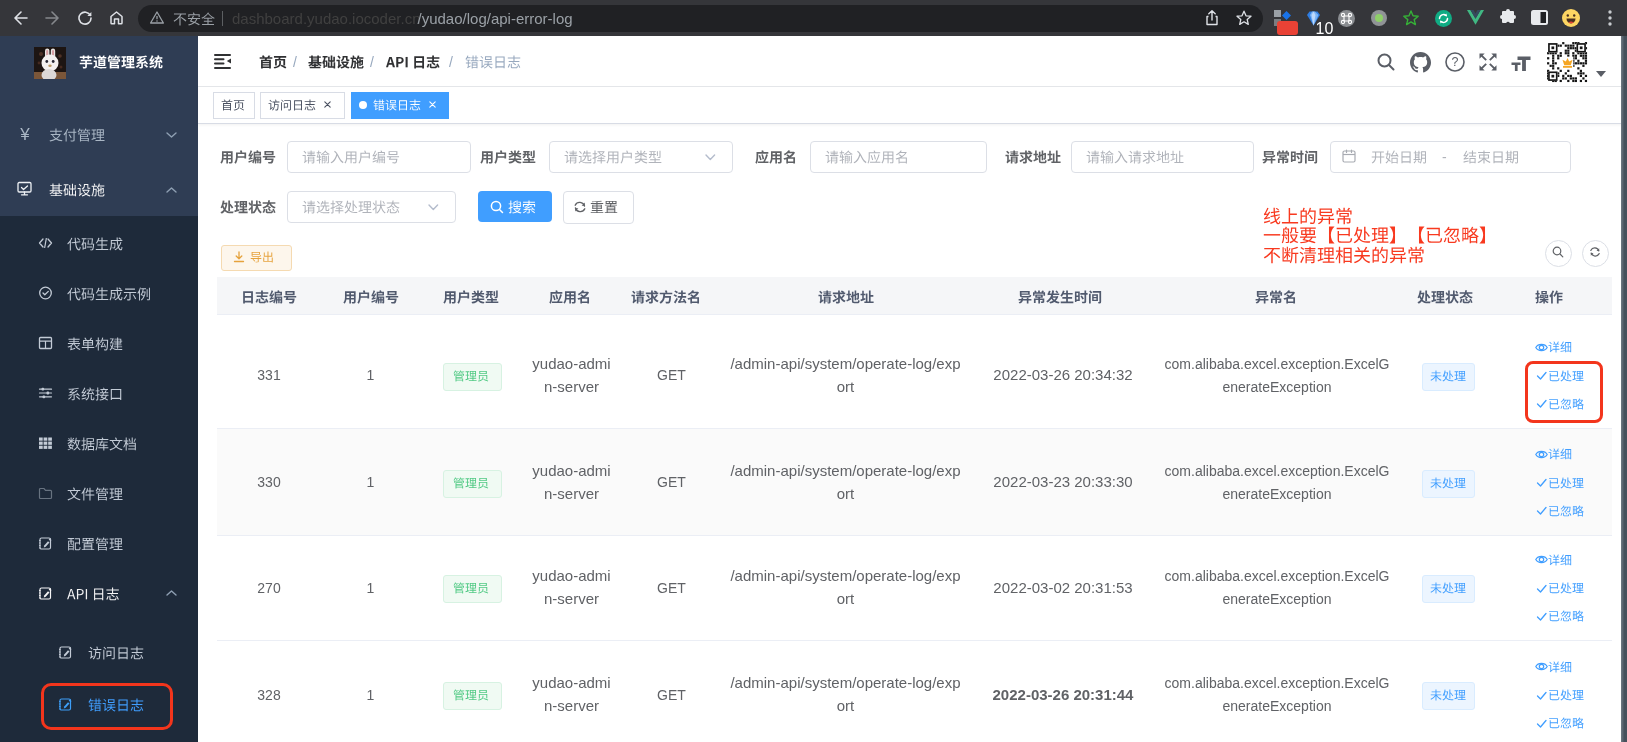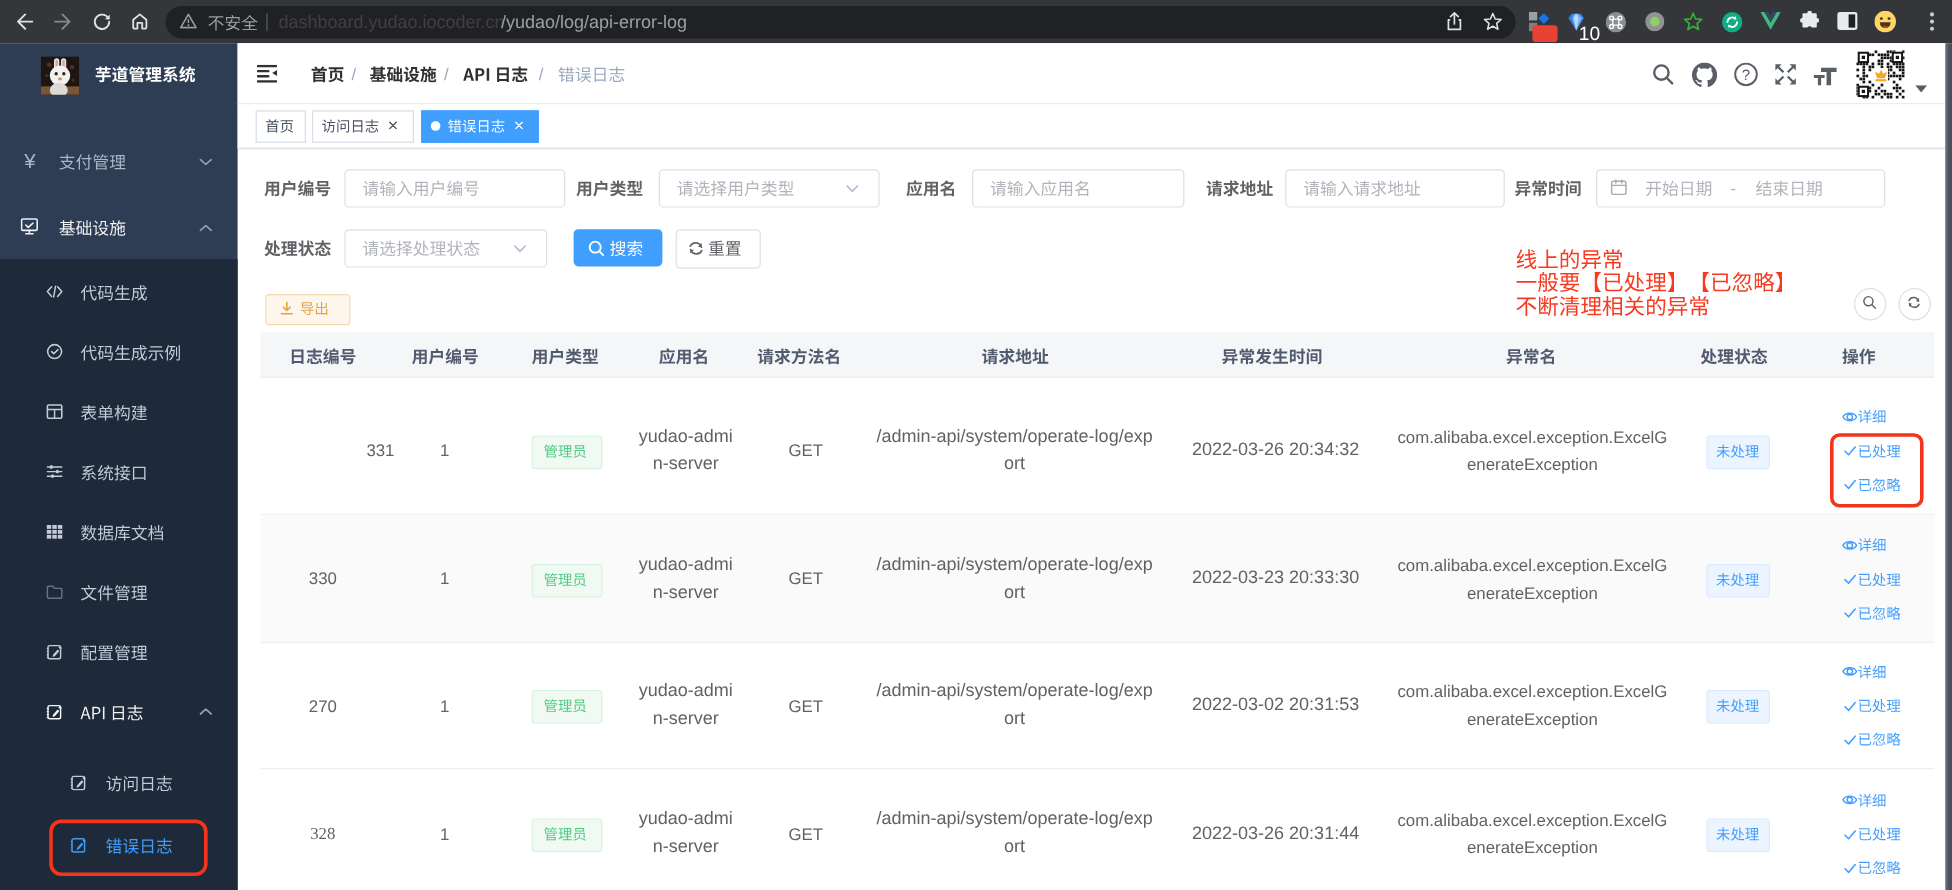--- a/index.html
+++ b/index.html
@@ -968,21 +968,21 @@
       <use href="#b6001" x="3000"></use>
     </g>
   </svg>
 <svg class="a" style="left:1535.0px;top:290.0px;" width="28.0" height="14.0" viewBox="0 0 2000 1000">
     <g transform="translate(0,880) scale(1,-1)" fill="#515a6e">
       <use href="#b64cd"></use>
       <use href="#b4f5c" x="1000"></use>
     </g>
   </svg>
 <div class="a" style="left:217px;top:428px;width:1395px;height:1px;background:#ebeef5;"></div>
-<div class="a" style="left:269px;top:365.0px;font-size:14px;color:#606266;line-height:21px;white-space:nowrap;transform:translateX(-50%);margin-left:48px;">331</div>
+<div class="a" style="left:269px;top:365.0px;font-size:14px;color:#606266;line-height:21px;white-space:nowrap;transform:translateX(-50%);">331</div>
 <div class="a" style="left:370.5px;top:365.0px;font-size:14px;color:#606266;line-height:21px;white-space:nowrap;transform:translateX(-50%);">1</div>
 <div class="a" style="left:442.5px;top:362.5px;width:57px;height:26px;background:#f0faf3;border:1px solid #d7f2e2;border-radius:3px;"></div>
 <svg class="a" style="left:453.0px;top:369.5px;" width="36.0" height="12.0" viewBox="0 0 3000 1000">
     <g transform="translate(0,880) scale(1,-1)" fill="#4fc983">
       <use href="#r7ba1"></use>
       <use href="#r7406" x="1000"></use>
       <use href="#r5458" x="2000"></use>
     </g>
   </svg>
 <div class="a" style="left:571.5px;top:352.8px;font-size:15px;color:#606266;line-height:22px;white-space:nowrap;transform:translateX(-50%);">yudao-admi</div>
@@ -1139,36 +1139,36 @@
 <svg class="a" style="left:1536px;top:610.5px;" width="11" height="11" viewBox="0 0 11 11">
     <path d="M1.5 6l3 3L10 2.5" stroke="#409eff" stroke-width="1.3" fill="none" stroke-linecap="round" stroke-linejoin="round"></path>
   </svg>
 <svg class="a" style="left:1548.0px;top:610.0px;" width="36.0" height="12.0" viewBox="0 0 3000 1000">
     <g transform="translate(0,880) scale(1,-1)" fill="#409eff">
       <use href="#r5df2"></use>
       <use href="#r5ffd" x="1000"></use>
       <use href="#r7565" x="2000"></use>
     </g>
   </svg>
-<div class="a" style="left:269px;top:684.5px;font-size:14px;color:#606266;line-height:21px;white-space:nowrap;transform:translateX(-50%);font-family:Liberation Serif, serif;">328</div>
+<div class="a" style="left:269px;top:684.5px;font-size:14px;color:#606266;line-height:21px;white-space:nowrap;transform:translateX(-50%);">328</div>
 <div class="a" style="left:370.5px;top:684.5px;font-size:14px;color:#606266;line-height:21px;white-space:nowrap;transform:translateX(-50%);">1</div>
 <div class="a" style="left:442.5px;top:682.0px;width:57px;height:26px;background:#f0faf3;border:1px solid #d7f2e2;border-radius:3px;"></div>
 <svg class="a" style="left:453.0px;top:689.0px;" width="36.0" height="12.0" viewBox="0 0 3000 1000">
     <g transform="translate(0,880) scale(1,-1)" fill="#4fc983">
       <use href="#r7ba1"></use>
       <use href="#r7406" x="1000"></use>
       <use href="#r5458" x="2000"></use>
     </g>
   </svg>
 <div class="a" style="left:571.5px;top:672.2px;font-size:15px;color:#606266;line-height:22px;white-space:nowrap;transform:translateX(-50%);">yudao-admi</div>
 <div class="a" style="left:571.5px;top:695.2px;font-size:15px;color:#606266;line-height:22px;white-space:nowrap;transform:translateX(-50%);">n-server</div>
 <div class="a" style="left:671.5px;top:684.5px;font-size:14px;color:#606266;line-height:21px;white-space:nowrap;transform:translateX(-50%);">GET</div>
 <div class="a" style="left:845.5px;top:672.2px;font-size:15px;color:#606266;line-height:22px;white-space:nowrap;transform:translateX(-50%);">/admin-api/system/operate-log/exp</div>
 <div class="a" style="left:845.5px;top:695.2px;font-size:15px;color:#606266;line-height:22px;white-space:nowrap;transform:translateX(-50%);">ort</div>
-<div class="a" style="left:1063px;top:683.8px;font-size:15px;color:#606266;line-height:22px;white-space:nowrap;transform:translateX(-50%);">2022-03-26 20:31:44</div>
+<div class="a" style="left:1063px;top:683.8px;font-size:15px;color:#606266;line-height:22px;white-space:nowrap;transform:translateX(-50%);font-weight:bold;">2022-03-26 20:31:44</div>
 <div class="a" style="left:1277px;top:673.0px;font-size:14px;color:#606266;line-height:21px;white-space:nowrap;transform:translateX(-50%);">com.alibaba.excel.exception.ExcelG</div>
 <div class="a" style="left:1277px;top:696.0px;font-size:14px;color:#606266;line-height:21px;white-space:nowrap;transform:translateX(-50%);">enerateException</div>
 <div class="a" style="left:1422.0px;top:682.0px;width:51px;height:26px;background:#ecf5ff;border:1px solid #d9ecff;border-radius:3px;"></div>
 <svg class="a" style="left:1429.5px;top:689.0px;" width="36.0" height="12.0" viewBox="0 0 3000 1000">
     <g transform="translate(0,880) scale(1,-1)" fill="#409eff">
       <use href="#r672a"></use>
       <use href="#r5904" x="1000"></use>
       <use href="#r7406" x="2000"></use>
     </g>
   </svg>

